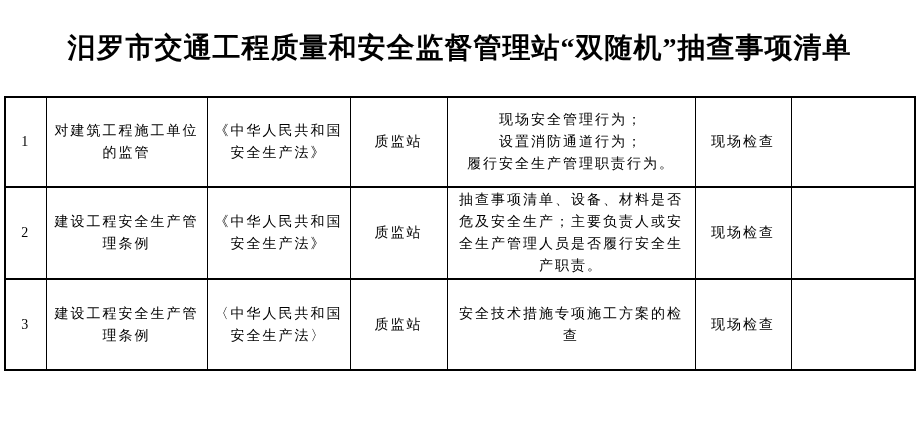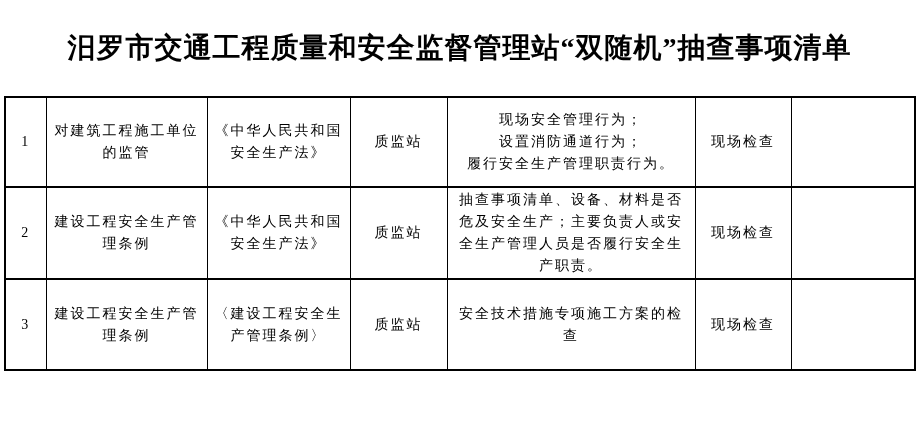--- a/index.html
+++ b/index.html
@@ -97,20 +97,20 @@
     <td>建设工程安全生产管理条例</td>
     <td>《中华人民共和国安全生产法》</td>
     <td>质监站</td>
     <td class="content-cell content-left">抽查事项清单、设备、材料是否危及安全生产；主要负责人或安全生产管理人员是否履行安全生产职责。</td>
     <td>现场检查</td>
     <td></td>
   </tr>
   <tr class="row-3">
     <td>3</td>
     <td>建设工程安全生产管理条例</td>
-    <td>〈建设工程安全生产管理条例〉</td>
+    <td>〈中华人民共和国安全生产法〉</td>
     <td>质监站</td>
     <td class="content-cell">安全技术措施专项施工方案的检查</td>
     <td>现场检查</td>
     <td></td>
   </tr>
 </tbody>
   </table>
 
 </body></html>

